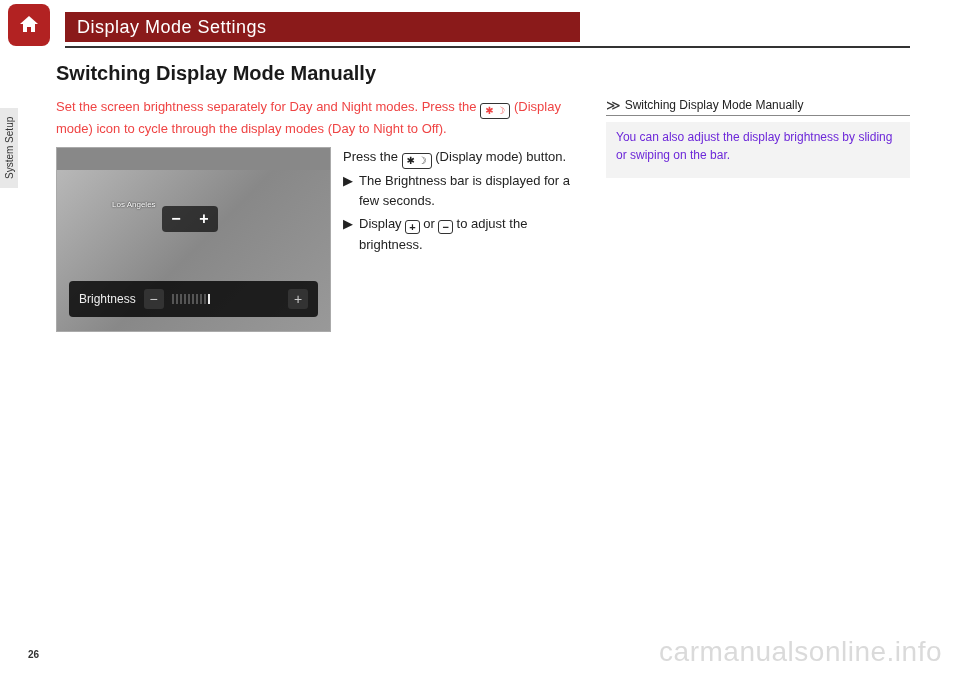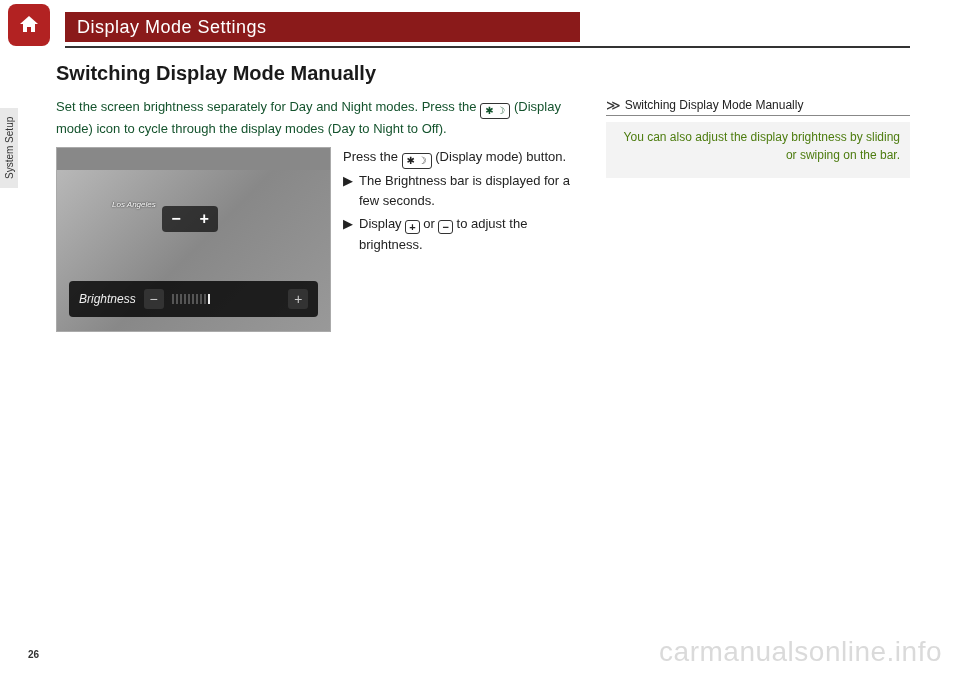--- a/index.html
+++ b/index.html
@@ -80,21 +80,21 @@
       margin-bottom: 12px;
     }
     .main-columns {
       display: flex;
       gap: 20px;
     }
     .left-col { flex: 0 0 530px; }
     .right-col { flex: 1; }
     .body-text {
       font-size: 13px;
-      color: #14532d;
+      color: #ef4444;
       line-height: 1.5;
       margin-bottom: 6px;
     }
     .inline-icon {
       display: inline-block;
       vertical-align: -3px;
       border: 1px solid #333;
       border-radius: 3px;
       padding: 1px 4px;
       font-size: 10px;
@@ -138,21 +138,20 @@
     .fig-header-spacer { flex: 1; }
     .fig-header-ind {
       width: 16px; height: 10px;
       border: 1px solid #666;
       border-radius: 2px;
     }
     .fig-map {
       position: absolute;
       top: 22px; left: 0; right: 0; bottom: 0;
       background: linear-gradient(135deg, #b8b8b8 0%, #888 50%, #999 100%);
-      font-style: italic;
     }
     .fig-map-overlay {
       position: absolute;
       top: 30px; left: 55px;
       font-size: 8px;
       color: #fff;
       text-shadow: 0 0 2px #000;
     }
     .fig-zoom {
       position: absolute;
@@ -233,23 +232,22 @@
       font-size: 14px;
       color: #333;
     }
     .sidebar-header-text {
       font-size: 12px;
       color: #222;
     }
     .sidebar-body {
       background: #f3f3f3;
       padding: 6px 10px 14px 10px;
-      color: #4d7c0f;
+      color: #6d28d9;
       line-height: 1.5;
-      text-align: right;
     }
     .page-number {
       position: absolute;
       bottom: 18px;
       left: 28px;
       font-size: 10px;
       font-weight: bold;
       color: #333;
     }
     .watermark {

